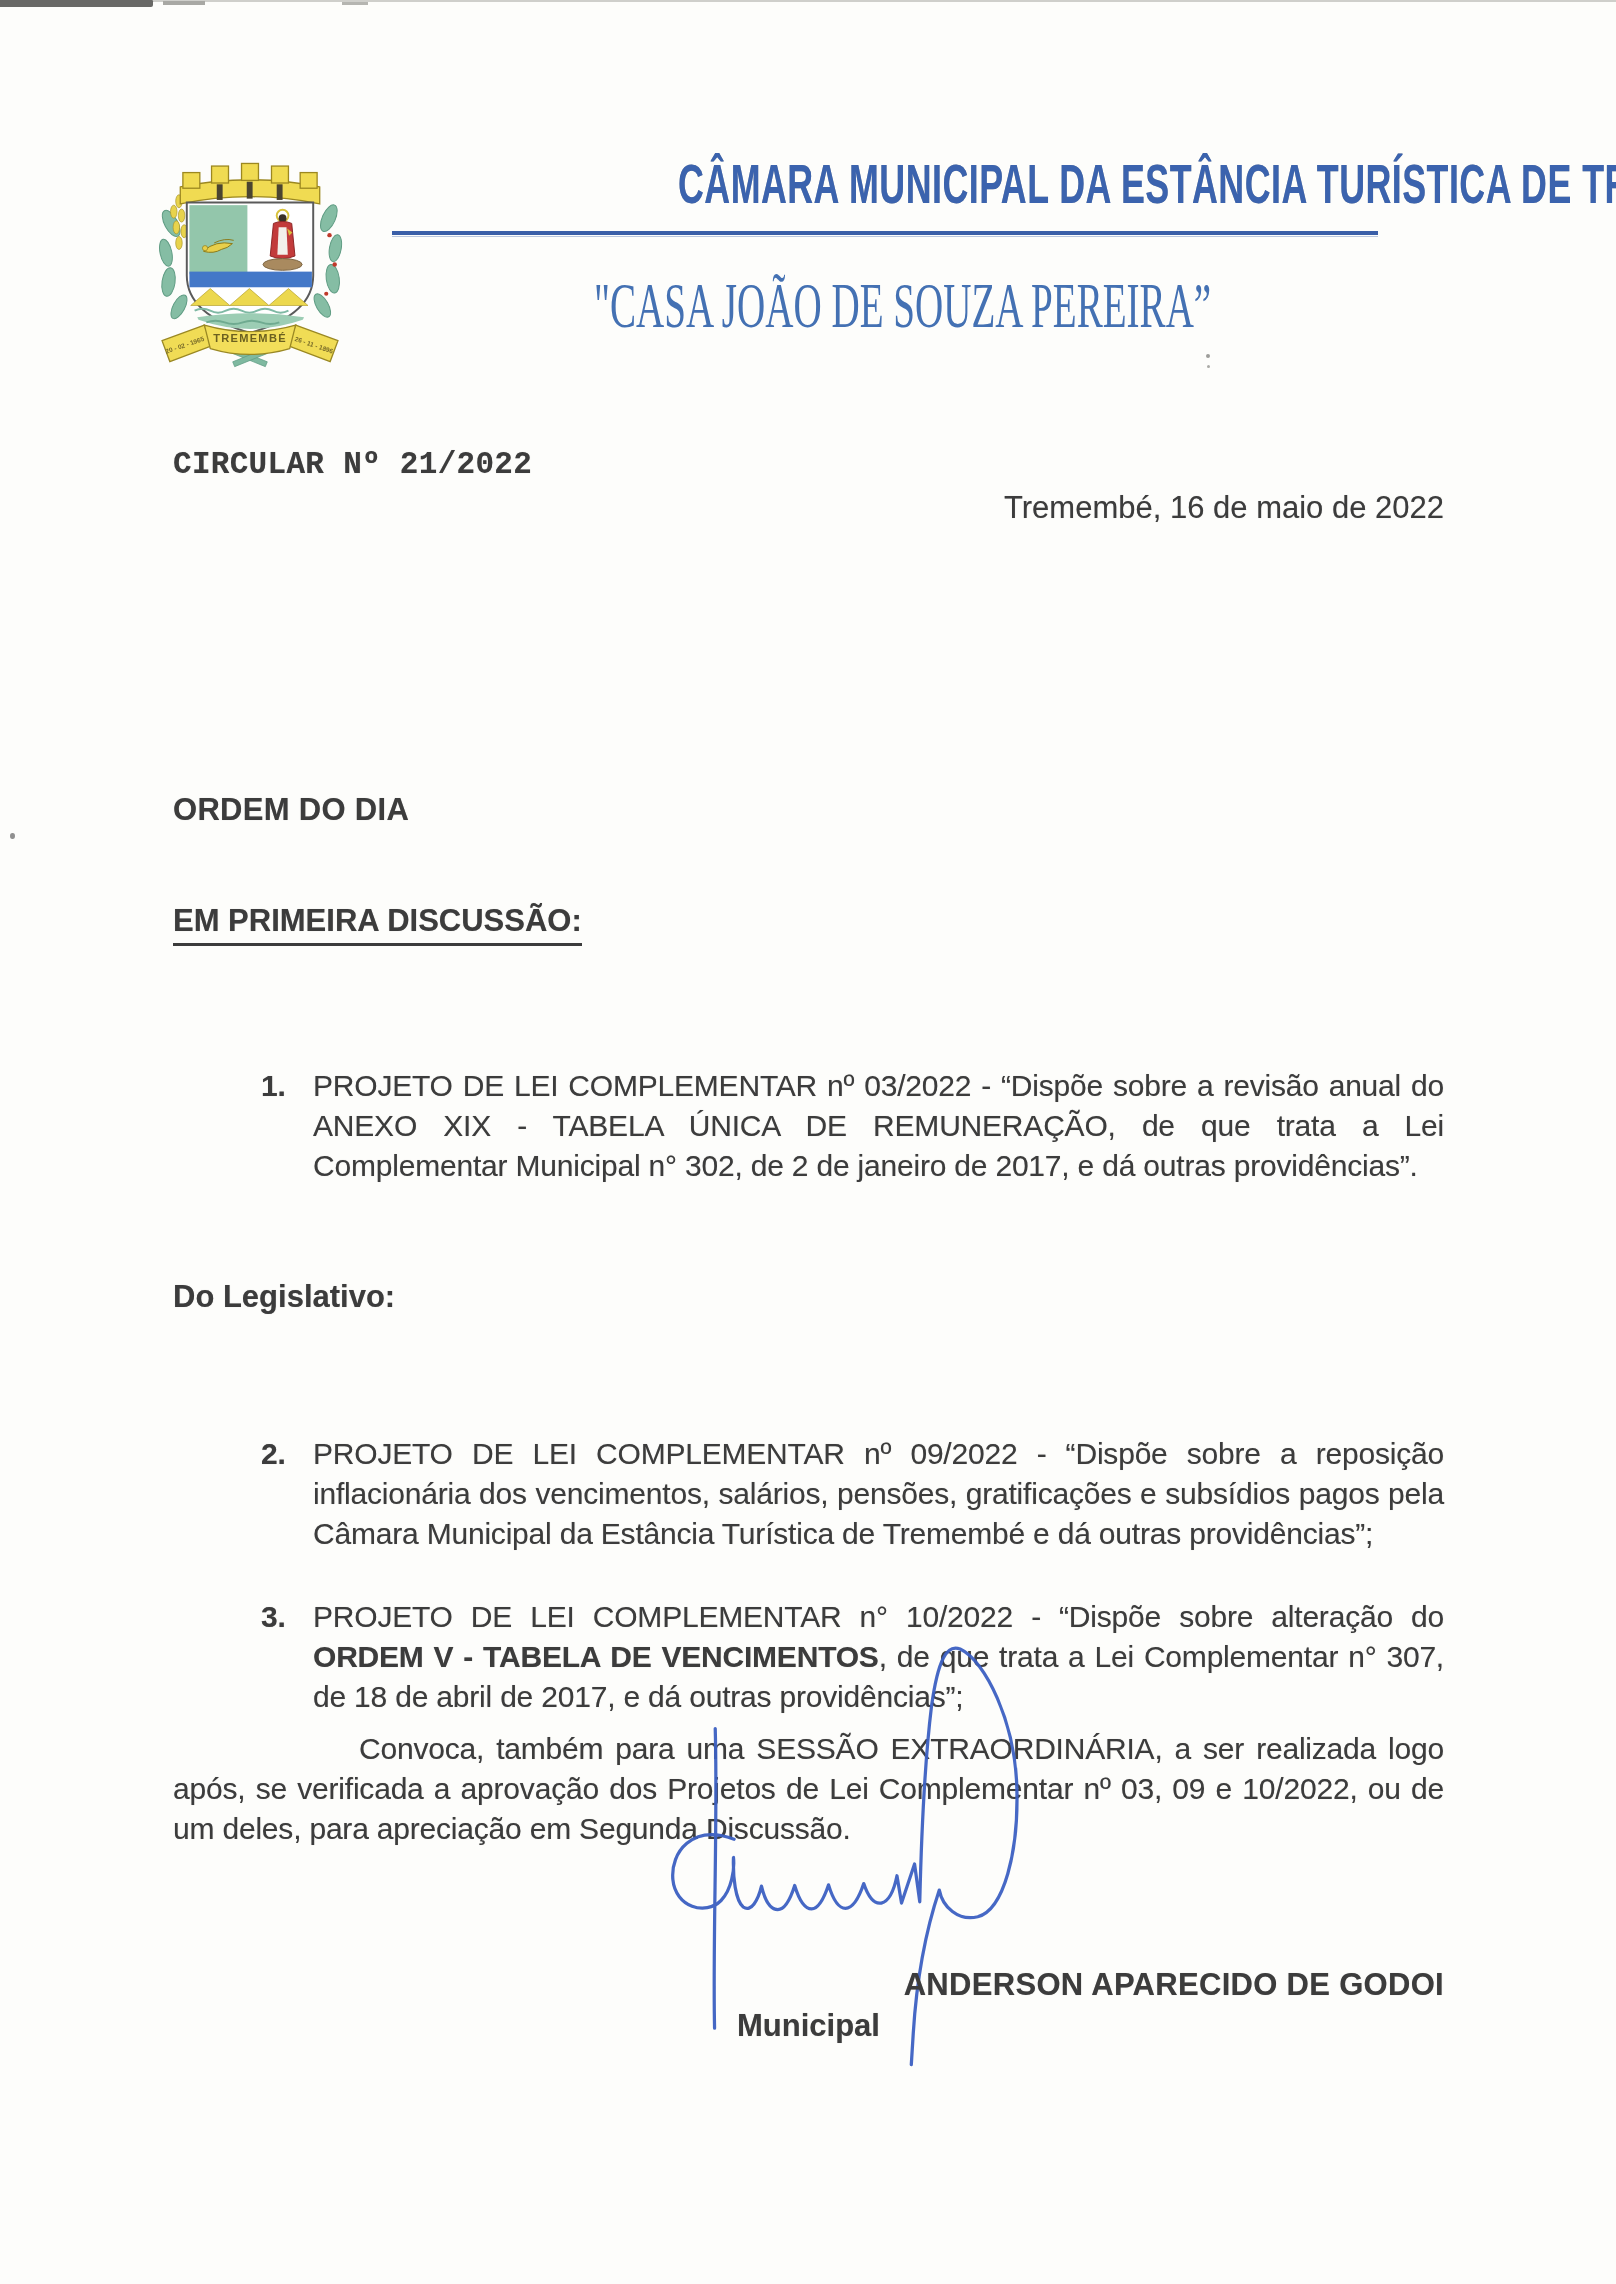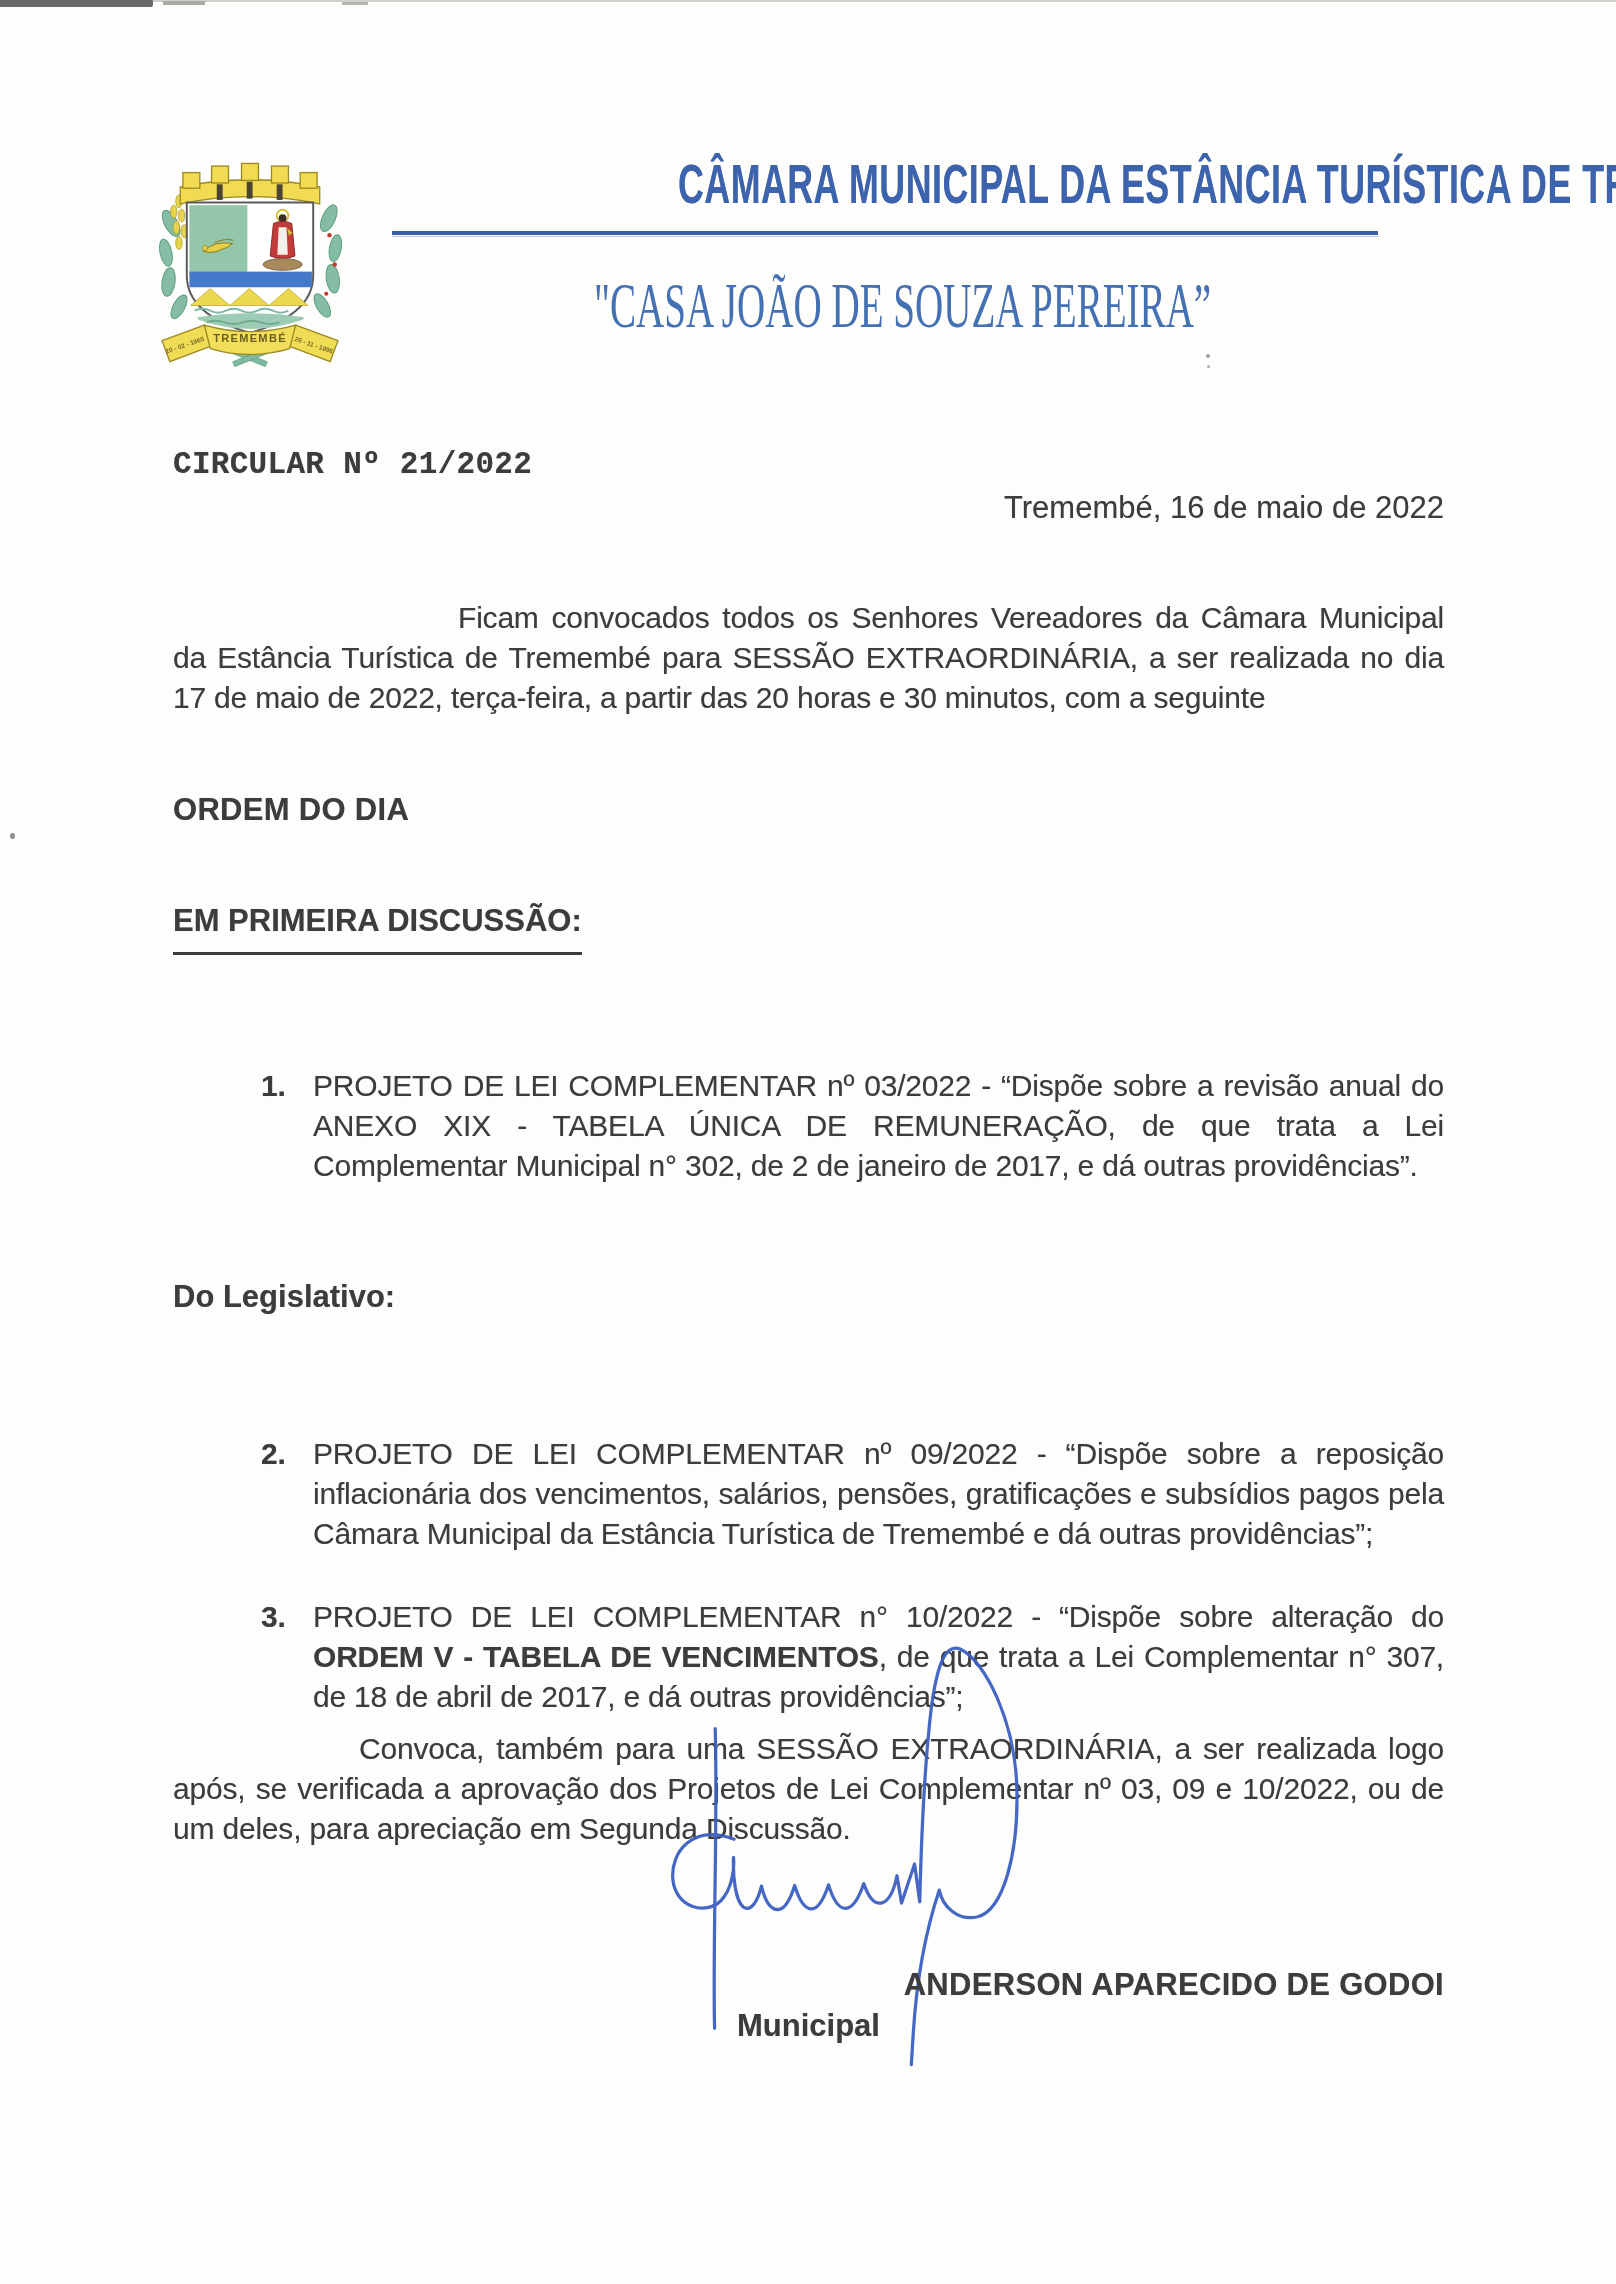--- a/index.html
+++ b/index.html
@@ -41,21 +41,21 @@
 
   
   .abs{position:absolute;}
   .content-left{left:173px;width:1271px;}
   .circular{top:447px;font-size:31px;font-weight:bold;letter-spacing:0.3px;font-family:Liberation Mono, monospace;}
   .dateline{top:490px;text-align:right;font-size:31px;}
   .para{font-size:30px;line-height:40px;text-align:justify;letter-spacing:-0.2px;}
   .intro{top:598px;text-indent:285px;}
   .order-title{top:792px;text-align:left;font-size:31px;font-weight:bold;letter-spacing:0.3px;}
   .section-heading{top:903px;font-size:31px;font-weight:bold;}
-  .section-heading .u{display:inline-block;border-bottom:3.3px solid #3c3c3c;padding-bottom:13px;}
+  .section-heading .u{display:inline-block;border-bottom:3.3px solid #3c3c3c;padding-bottom:4px;}
   .sub-heading{font-size:31px;font-weight:bold;}
   .exec{top:981px;}
   .legis{top:1279px;}
   .item{padding-left:140px;box-sizing:border-box;}
   .item .num{position:absolute;left:88px;top:0;font-weight:bold;}
   .item1{top:1066px;}
   .item2{top:1434px;}
   .item3{top:1597px;}
   .closing{top:1729px;text-indent:186px;}
   .signer-name{top:1967px;text-align:right;font-size:31px;font-weight:bold;letter-spacing:0.3px;}
@@ -167,21 +167,20 @@
     <span class="squeeze">CÂMARA MUNICIPAL DA ESTÂNCIA TURÍSTICA DE TREMEMBÉ</span>
   </div>
   <div class="org-underline"></div>
   <div class="building-name">
     <span class="squeeze">"CASA JOÃO DE SOUZA PEREIRA”</span>
   </div>
 
   <div class="abs content-left circular scan-soft">CIRCULAR Nº 21/2022</div>
   <div class="abs content-left dateline scan-soft">Tremembé, 16 de maio de 2022</div>
 
-  <div class="abs content-left para intro scan-soft">Ficam convocados todos os Senhores Vereadores da Câmara Municipal da Estância Turística de Tremembé para SESSÃO EXTRAORDINÁRIA, a ser realizada no dia 17 de maio de 2022, terça-feira, a partir das 20 horas e 30 minutos, com a seguinte</div>
 
   <div class="abs content-left order-title scan-soft">ORDEM DO DIA</div>
 
   <div class="abs content-left section-heading scan-soft">
     <span class="u">EM PRIMEIRA DISCUSSÃO:</span>
   </div>
 
 
   <div class="abs content-left para item item1 scan-soft">
     <span class="num">1.</span>

